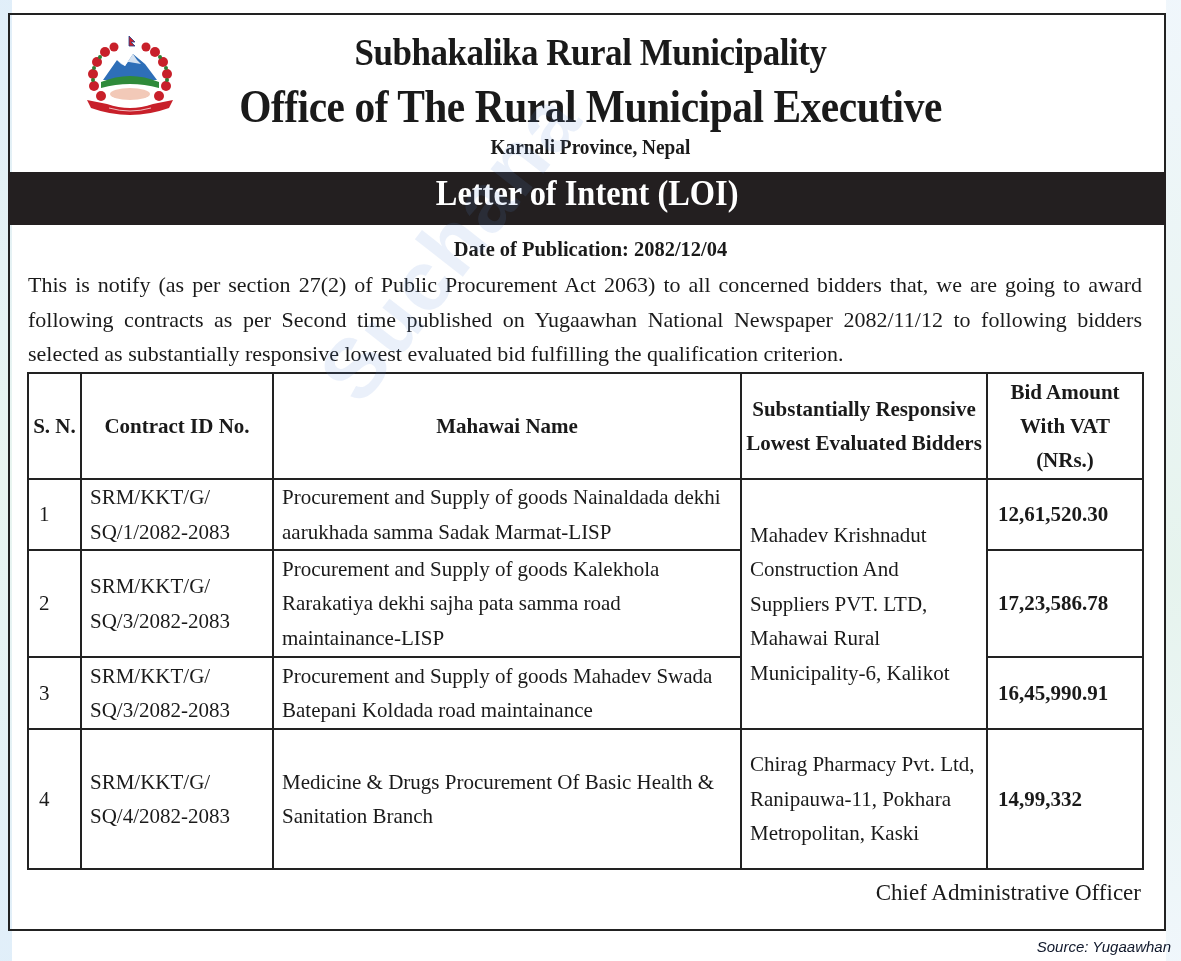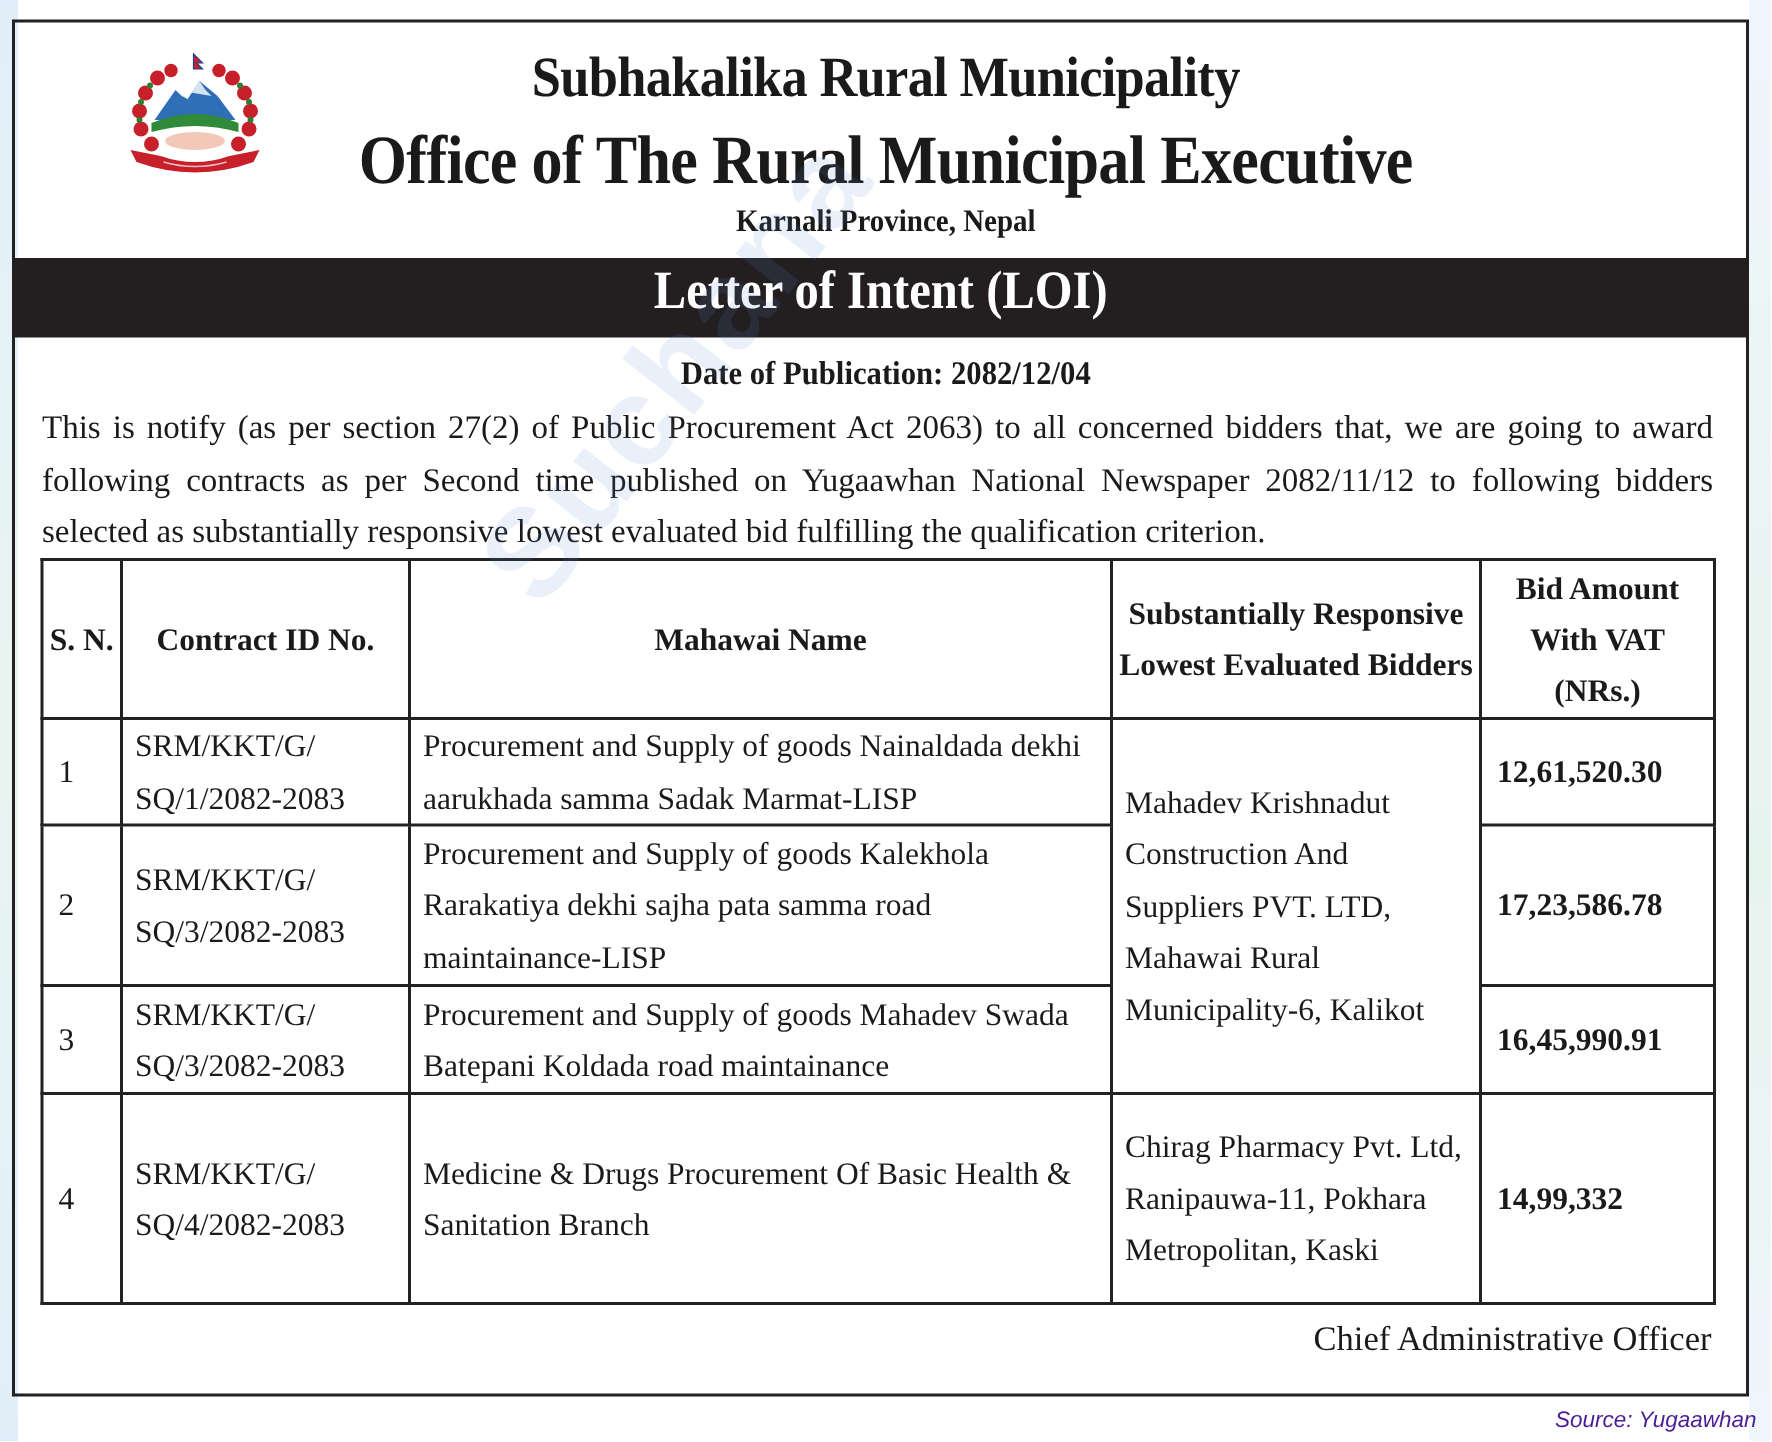--- a/index.html
+++ b/index.html
@@ -47,21 +47,21 @@
     tr.hdr { height: 106px; }
     tr.r1 { height: 71px; }
     tr.r2 { height: 107px; }
     tr.r3 { height: 72px; }
     tr.r4 { height: 140px; }
     td.bidder-merged { vertical-align: middle; padding-top: 6px; }
 
     .signature { position: absolute; right: 40px; top: 880px; font-weight: normal; font-size: 23px; }
 
     .source { position: absolute; right: 10px; top: 938px; font-family: "Liberation Sans", "DejaVu Sans", sans-serif;
-      font-style: italic; font-size: 15px; color: #4c1d95; }
+      font-style: italic; font-size: 15px; color: #0f172a; }
   </style>
 </head>
 <body>
 
 <div class="wm-shape wm-left"></div>
 <div class="wm-shape wm-right"></div>
 
 <div class="frame"></div>
 
 <svg class="emblem" viewBox="0 0 94 84">

